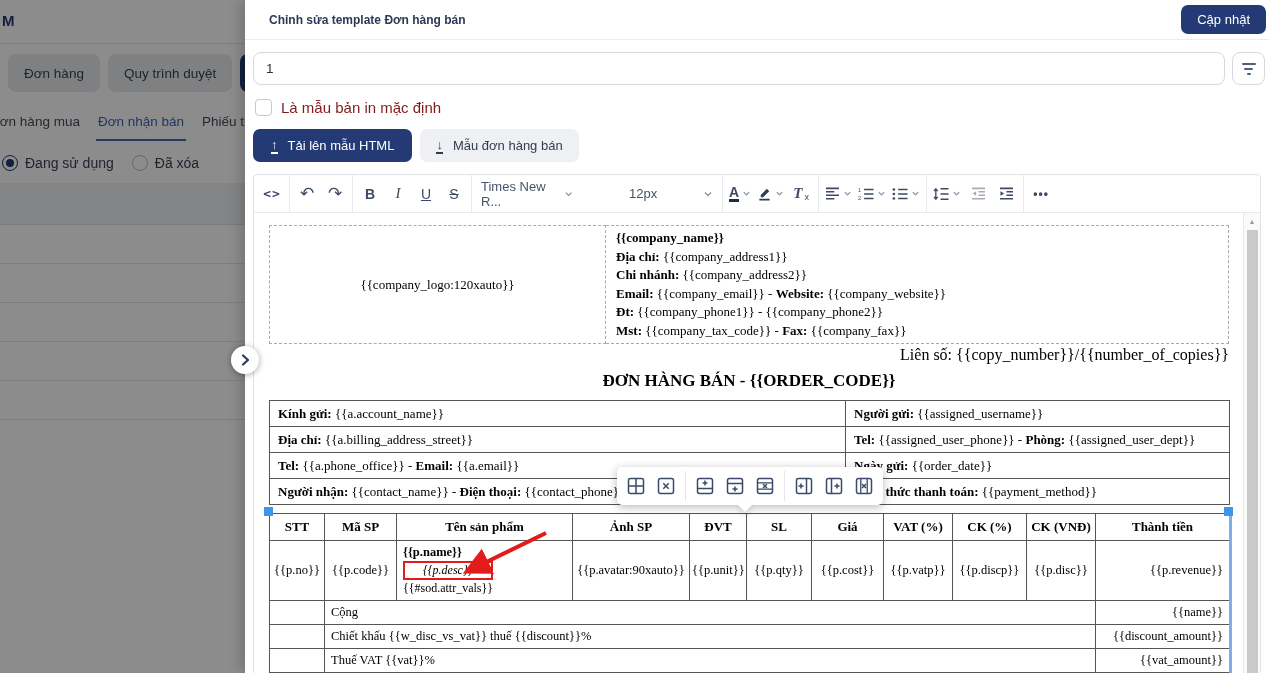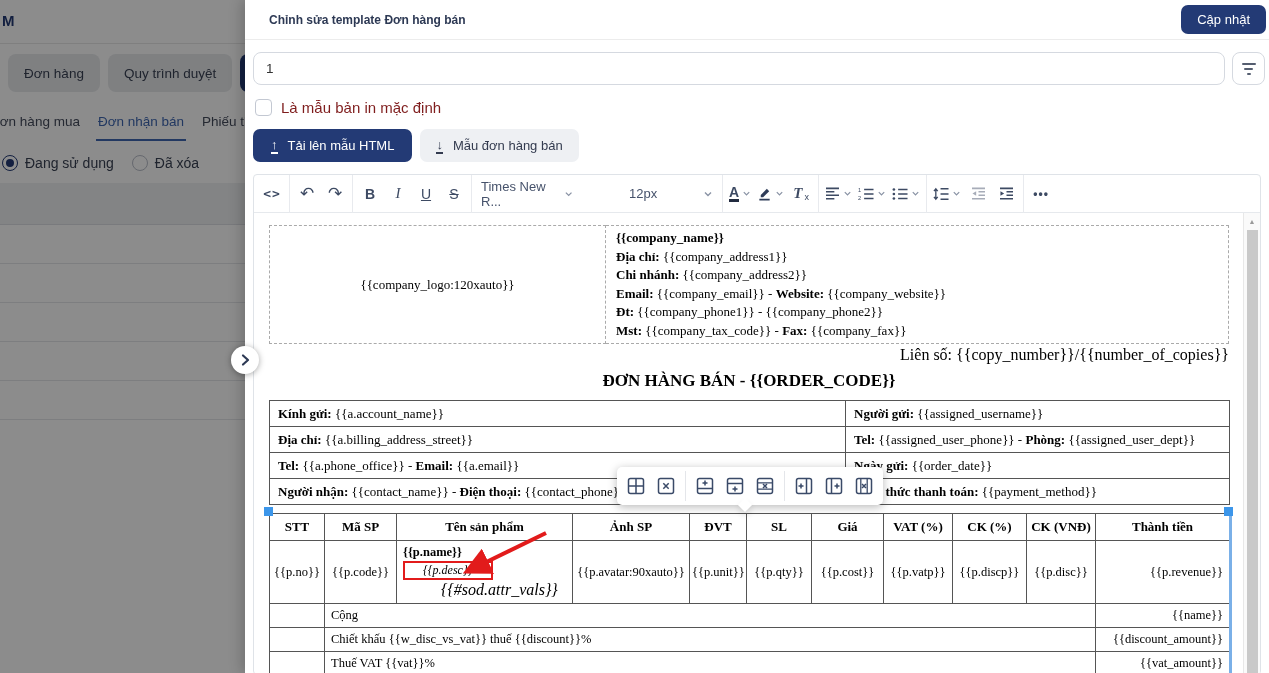--- a/index.html
+++ b/index.html
@@ -74,21 +74,21 @@
   .doc-title { text-align:center; width:960px; font-weight:700; font-size:17px; padding:5px 0 9px; }
   .info-tbl { width:960px; border-collapse:collapse; table-layout:fixed; }
   .info-tbl td { border:1px solid #555; padding:4.5px 8px; font-size:13px; }
   .ptable-wrap { position:relative; width:960px; margin-top:8px; }
   .ptable { width:960px; border-collapse:collapse; table-layout:fixed; }
   .ptable th { border:1px solid #555; font-size:13px; padding:5px 2px; text-align:center; }
   .ptable td { border:1px solid #555; font-size:12.5px; text-align:center; vertical-align:middle; padding:4px 2px; }
   .name-cell { text-align:left !important; padding-left:6px !important; }
   .p-name { font-weight:700; }
   .p-desc-box { display:inline-block; border:2.5px solid #e21b1b; padding:0 18px; font-style:italic; font-size:12px; margin:1px 0; }
-  .p-attrs { font-style:italic; font-size:16px;margin-left:38px; }
+  .p-attrs { font-size:12px; }
   .rev-cell { text-align:right !important; padding-right:6px !important; }
   .sum-label { text-align:left !important; padding-left:6px !important; }
   .handle { position:absolute; width:9px; height:9px; background:#3c96ea; z-index:3; }
   .blue-line { position:absolute; right:-3px; top:2px; width:3px; height:480px; background:#7ab0e8; z-index:2; }
   .red-arrow { position:absolute; left:185px; top:12px; z-index:3; pointer-events:none; }
 
   
   .tbl-popup { position:absolute; left:372px; top:467px; height:38px; background:#fff; border-radius:5px; box-shadow:0 2px 10px rgba(0,0,0,0.28); display:flex; align-items:center; padding:0 4px; z-index:20; }
   .tbl-popup .pic { width:30px; height:30px; display:flex; align-items:center; justify-content:center; cursor:pointer; }
   .psep { width:1px; height:30px; background:#e4e6ea; margin:0 4px; }

